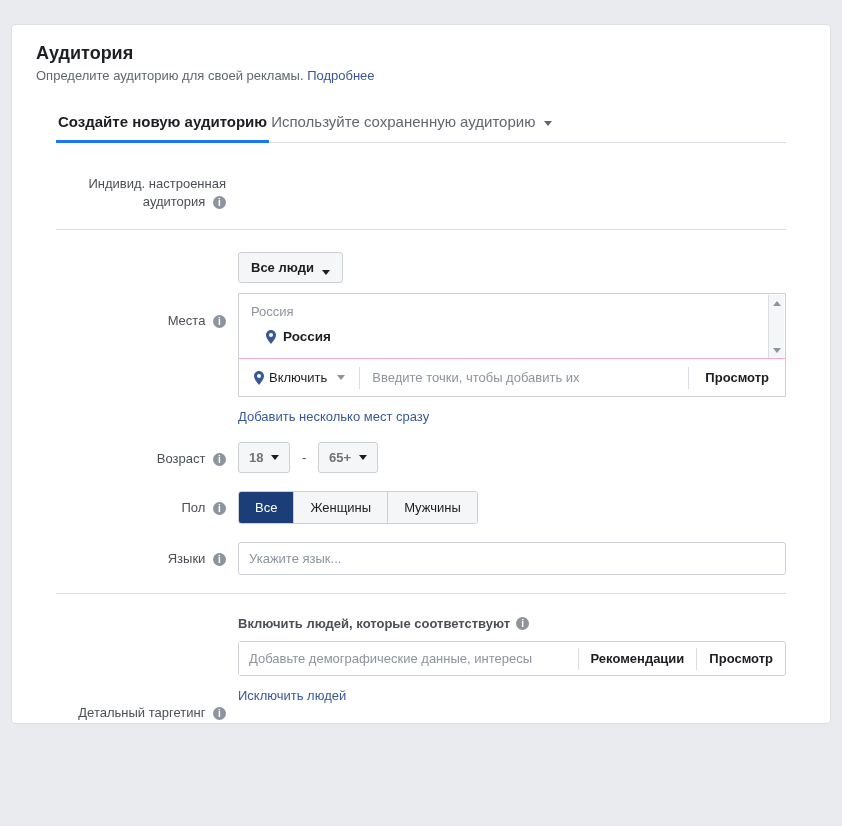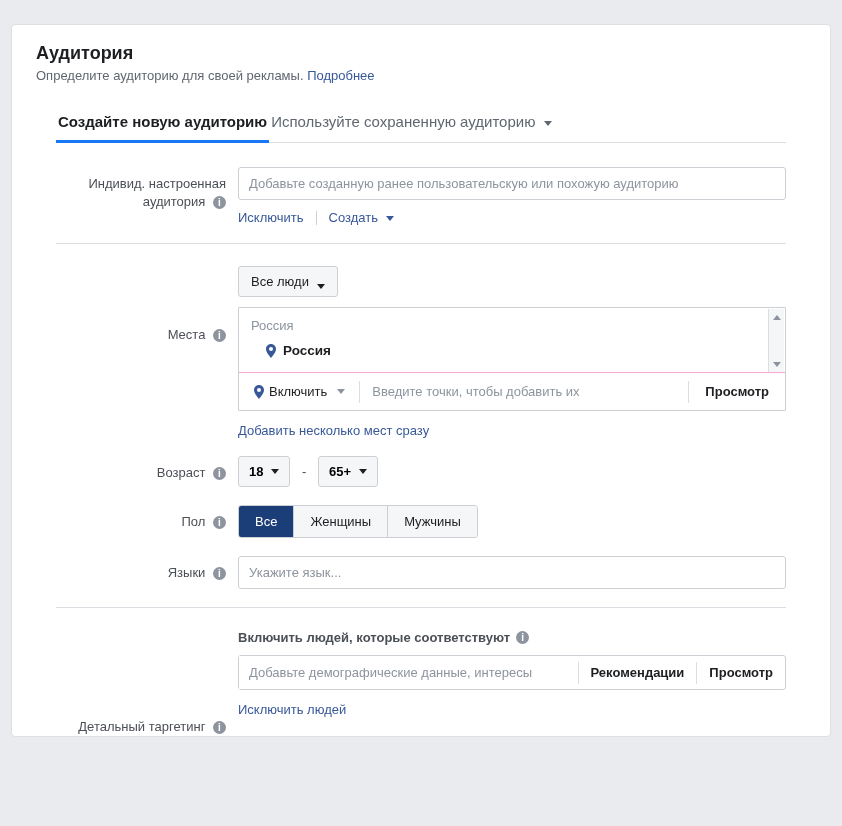--- a/index.html
+++ b/index.html
@@ -130,21 +130,21 @@
   }
 
   .btn {
     display: inline-flex;
     align-items: flex-end;
     background: #f5f6f7;
     border: 1px solid #ccd0d5;
     border-radius: 3px;
     padding: 7px 12px;
     font-size: 13px;
-    font-weight: 400;
+    font-weight: 700;
     color: #1c1e21;
     cursor: pointer;
   }
   .btn .caret-down { margin-left: 8px; }
 
   .location-box {
     border: 1px solid #ccd0d5;
     border-radius: 1px;
     margin-top: 10px;
     position: relative;
@@ -233,21 +233,21 @@
 
   .select-small {
     display: inline-flex;
     align-items: center;
     background: #f5f6f7;
     border: 1px solid #ccd0d5;
     border-radius: 3px;
     padding: 7px 10px;
     font-size: 13px;
     font-weight: 700;
-    color: #000000;
+    color: #737373;
     cursor: pointer;
   }
   .select-small .caret-down { margin-left: 8px; }
   .age-sep { margin: 0 8px; color: #4b4f56; }
 
   .segmented {
     display: inline-flex;
     border: 1px solid #ccd0d5;
     border-radius: 3px;
     overflow: hidden;
@@ -325,31 +325,20 @@
       <div class="tab">
         <span>Используйте сохраненную аудиторию</span>
         <span class="caret-down"></span>
       </div>
     </div>
 
     <div class="row">
       <div class="row-label">
         <span>Индивид. настроенная аудитория</span>
         <span class="info-icon">i</span>
-      </div>
-      <div class="row-body">
-        <input class="text-input" type="text" placeholder="Добавьте созданную ранее пользовательскую или похожую аудиторию" style="">
-        <div class="sub-links">
-          <span class="link">Исключить</span>
-          <span class="divider"></span>
-          <span class="link">
-            <span>Создать</span>
-            <span class="caret-down blue"></span>
-          </span>
-        </div>
       </div>
     </div>
 
     <hr class="section-divider">
 
     <div class="row">
       <div class="row-label" style="padding-top:60px;">
         <span>Места</span>
         <span class="info-icon">i</span>
       </div>

